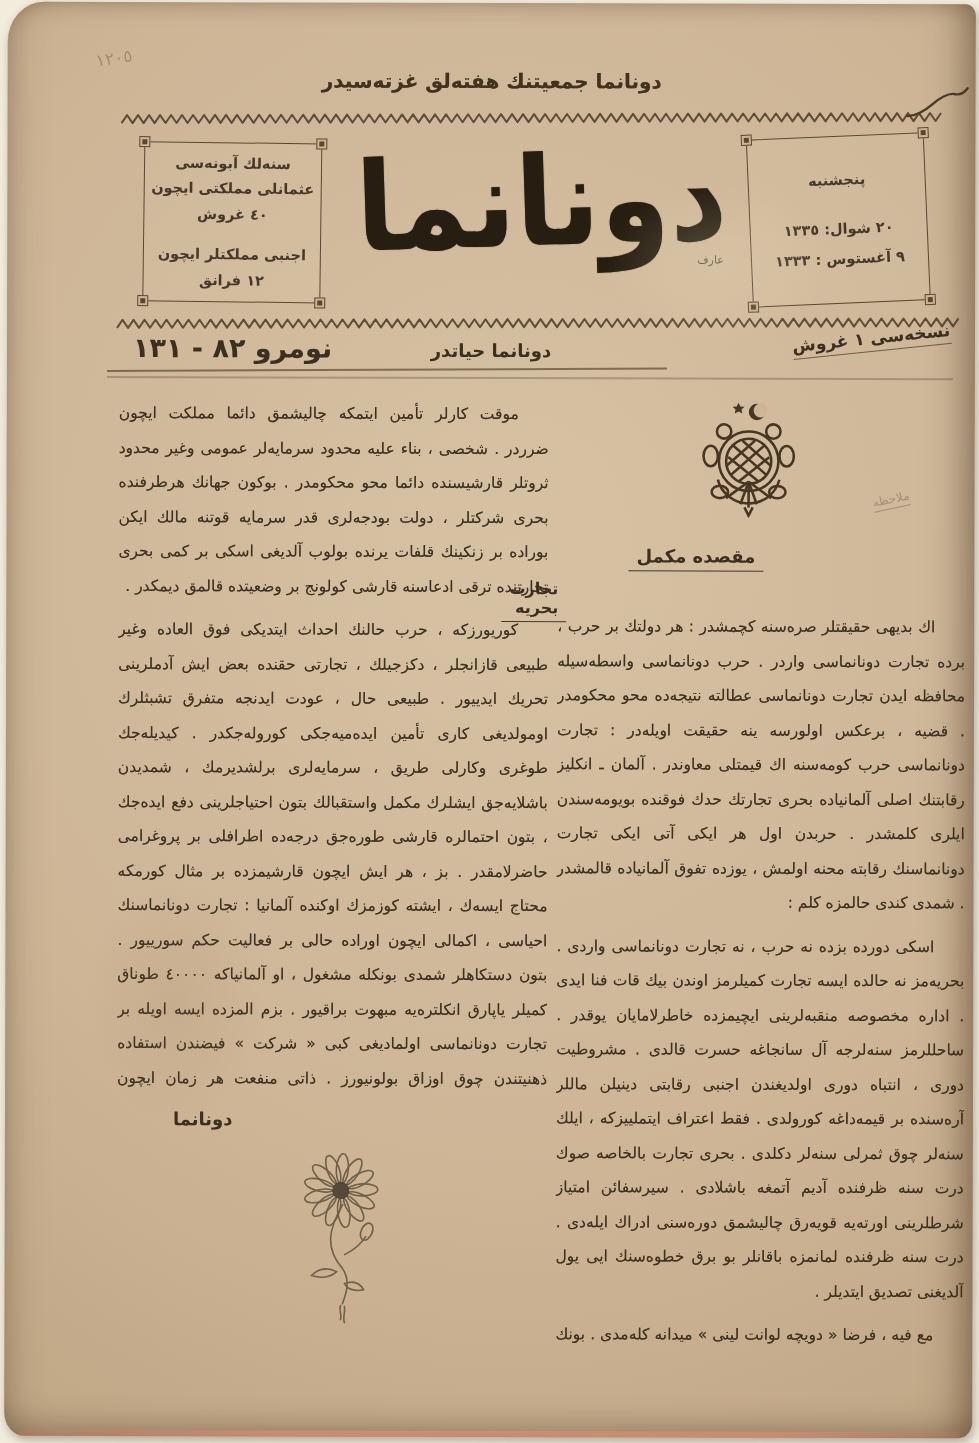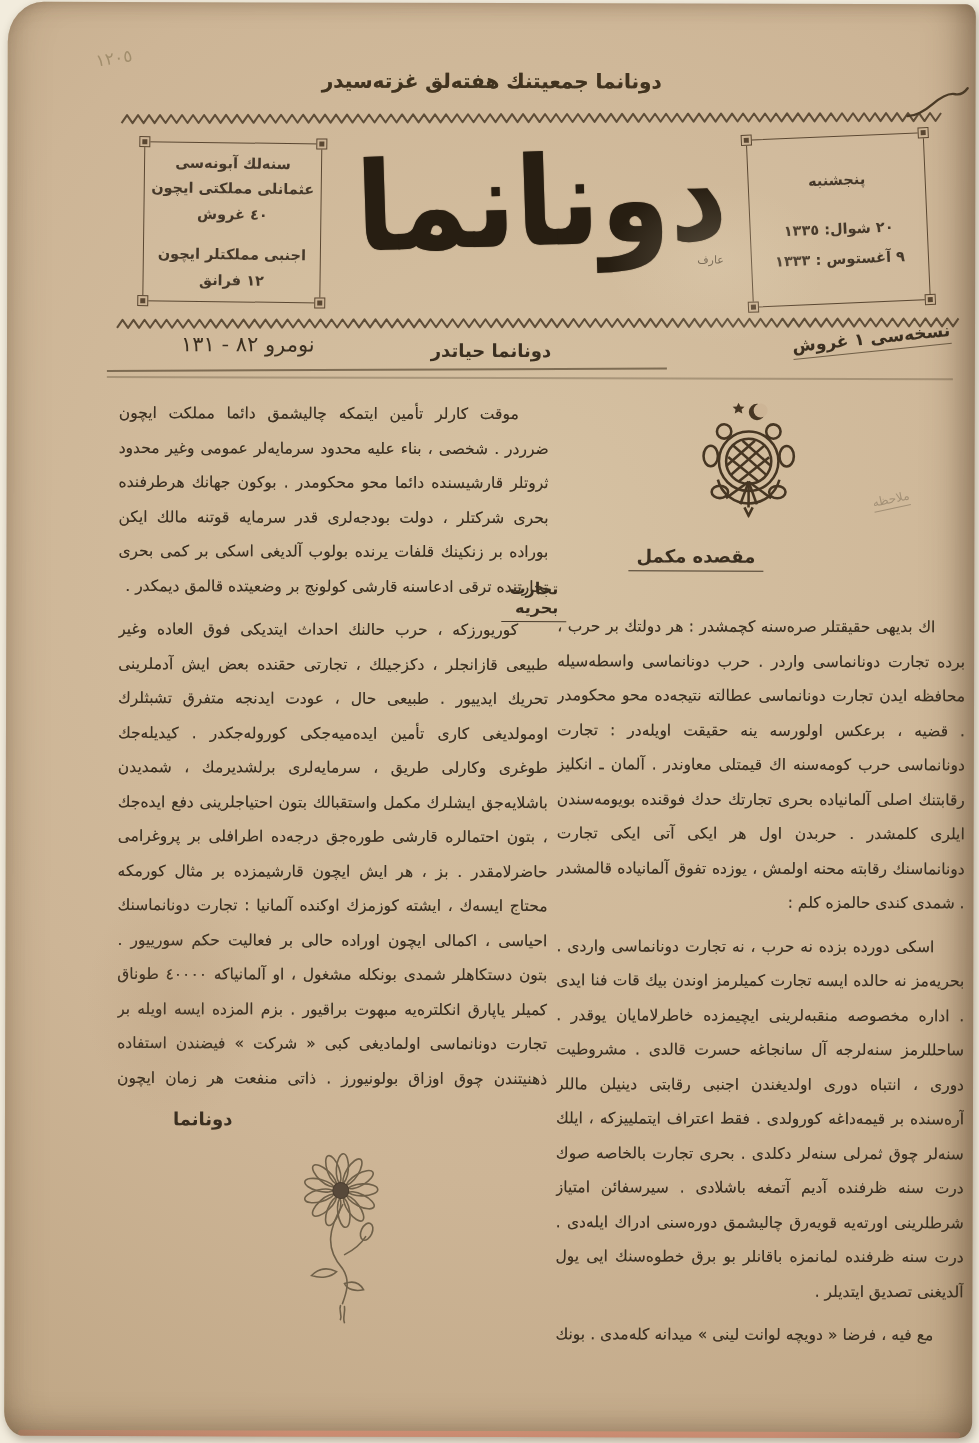--- a/index.html
+++ b/index.html
@@ -58,21 +58,21 @@
     left:268px;right:168px;top:96px;height:205px;
     display:flex;align-items:center;justify-content:center;
     font-size:110px;font-weight:bold;color:#271e12;
     transform:rotate(-2deg) scale(1.02,1.12);
     text-shadow:0 0 1px rgba(40,28,14,.7);
   }
   .calligrapher{left:690px;top:250px;font-size:11px;color:#3b2f20;opacity:.8;}
   .info-price{right:24px;top:324px;font-size:17px;font-weight:bold;transform:rotate(-6deg);
     border-bottom:1.5px solid rgba(70,55,35,.7);padding-bottom:3px;}
   .info-motto{left:0;right:0;top:337px;text-align:center;font-size:18px;font-weight:bold;}
-  .info-issue{left:126px;top:330px;font-size:21px;font-weight:normal;letter-spacing:1px;margin-left:48px;}
+  .info-issue{left:126px;top:330px;font-size:27px;font-weight:bold;letter-spacing:1px;}
   .rule1{left:100px;top:366px;width:560px;height:2px;background:rgba(70,55,35,.6);transform:rotate(-.4deg);}
   .rule2{left:100px;top:374px;width:846px;height:1.5px;background:rgba(70,55,35,.3);}
   .emblem{left:690px;top:396px;width:104px;height:118px;}
   .emblem path,.emblem circle,.emblem line,.emblem ellipse{fill:none;stroke:#463623;stroke-width:2.5;}
   .emblem .fill{fill:#463623;stroke:none;}
   .emblem .cut{fill:#cdb596;stroke:none;}
   .margin-note{left:866px;top:488px;font-size:12px;color:#8f7e66;opacity:.7;
     transform:rotate(-12deg);border-bottom:1px solid #8f7e66;padding-bottom:2px;}
   .heading{left:552px;width:410px;top:542px;text-align:center;font-size:18px;font-weight:bold;}
   .heading span,.subheading span{border-bottom:1.6px solid #46392a;padding:0 8px 4px;}

